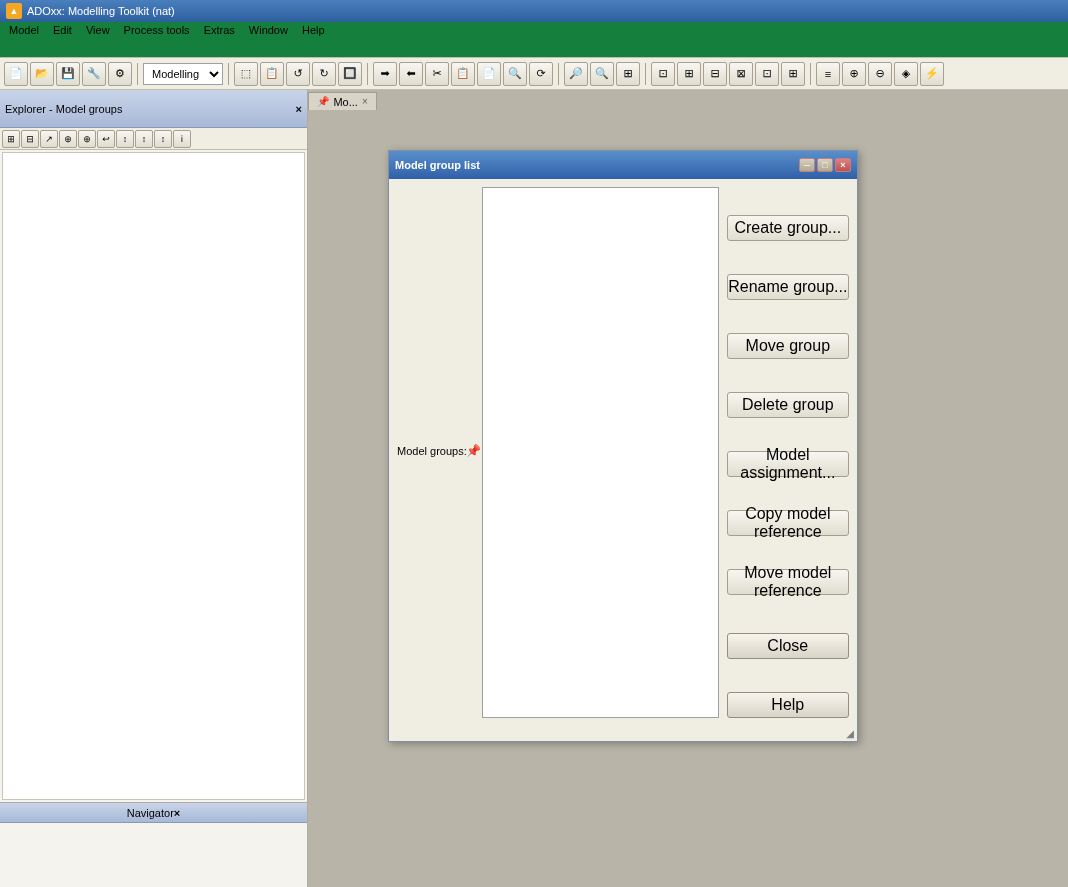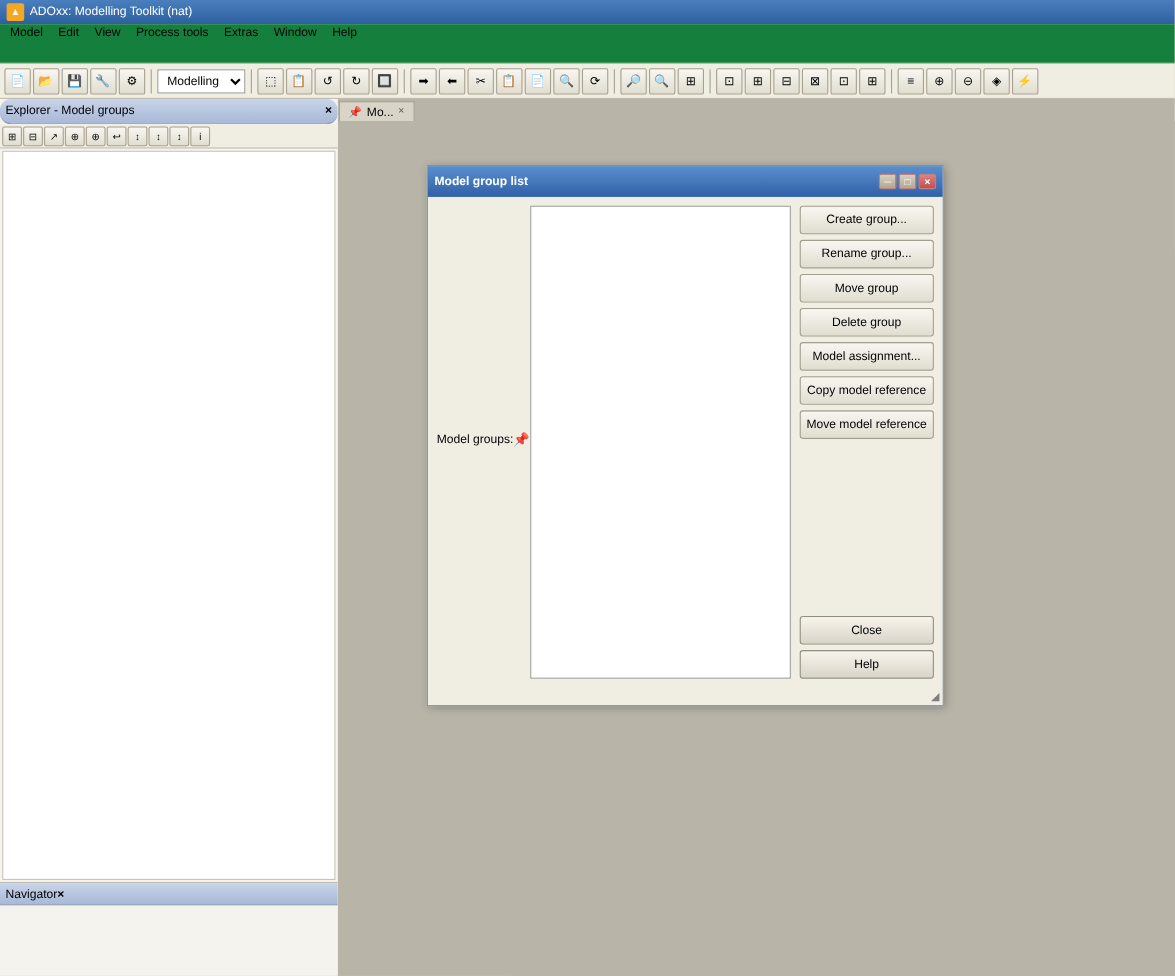--- a/index.html
+++ b/index.html
@@ -100,27 +100,26 @@
     
     #explorer-panel {
       flex: 1;
       background: #f5f3ee;
       border-bottom: 1px solid #b0ada0;
       display: flex;
       flex-direction: column;
     }
     #explorer-header {
       background: linear-gradient(to bottom, #c8d4e8, #a8b8d8);
-      height: 23px;
+      height: 38px;
       display: flex;
       align-items: center;
       justify-content: space-between;
       padding: 0 5px;
       border-bottom: 1px solid #8898b8;
-      border-radius: 10px;
     }
     #explorer-toolbar {
       background: #f0ede3;
       height: 22px;
       display: flex;
       align-items: center;
       padding: 2px 2px;
       gap: 1px;
       border-bottom: 1px solid #c0bdb0;
     }
@@ -143,21 +142,21 @@
     
     #navigator-panel {
       height: 100px;
       background: #f5f3ee;
     }
     #navigator-header {
       background: linear-gradient(to bottom, #c8d4e8, #a8b8d8);
       height: 20px;
       display: flex;
       align-items: center;
-      justify-content: flex-start;
+      justify-content: center;
       padding: 0 5px;
       border-bottom: 1px solid #8898b8;
     }
 
     
     #canvas-area {
       flex: 1;
       background: #b8b4a8;
       position: relative;
     }
@@ -239,25 +238,26 @@
       gap: 5px;
       width: 148px;
     }
     .dialog-btn {
       width: 100%;
       height: 26px;
       background: linear-gradient(to bottom, #f8f6f0, #e0ddd0);
       border: 1px solid #a0a090;
       border-radius: 3px;
       cursor: pointer;
-      font-size: 11px;
+      font-size: 16px;
       color: #000;
       display: flex;
       align-items: center;
       justify-content: center;
+      margin-top: 28px;
     }
     .dialog-btn-primary {
       background: linear-gradient(to bottom, #f8f4ec, #d8d4c8);
       border: 1px solid #909080;
     }
     #dialog-resize {
       display: flex;
       justify-content: flex-end;
       padding: 2px 3px;
     }

